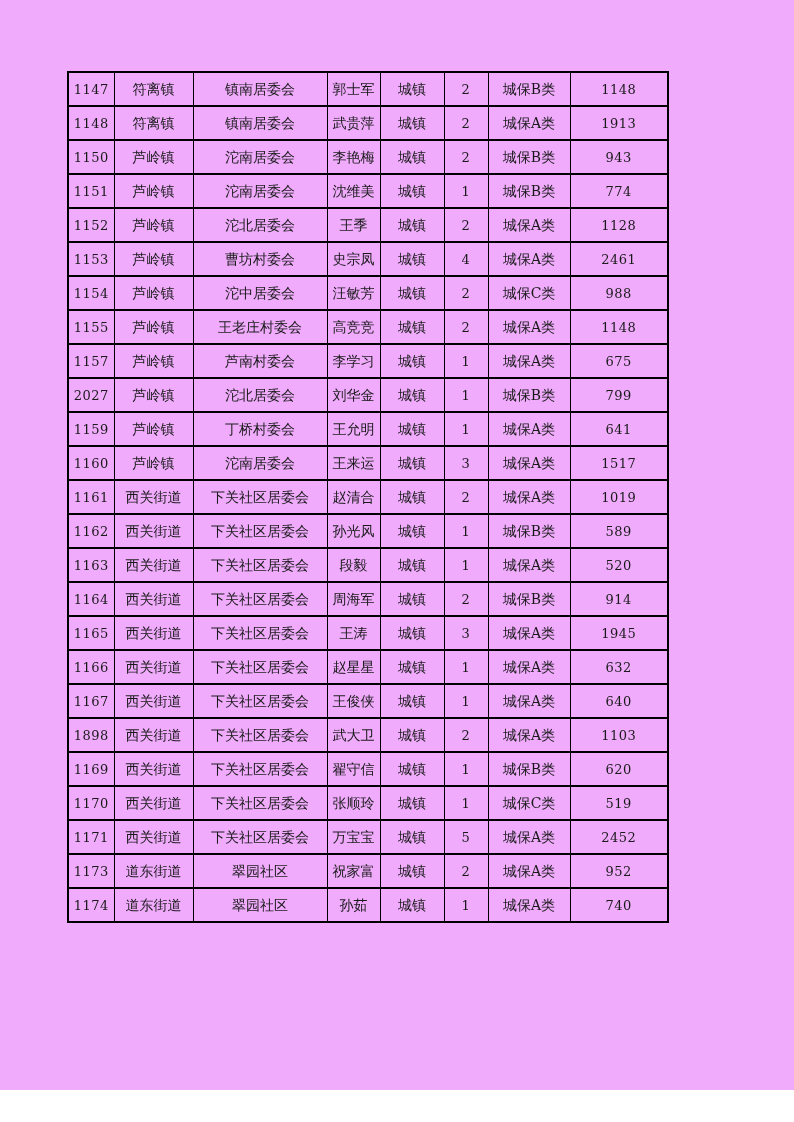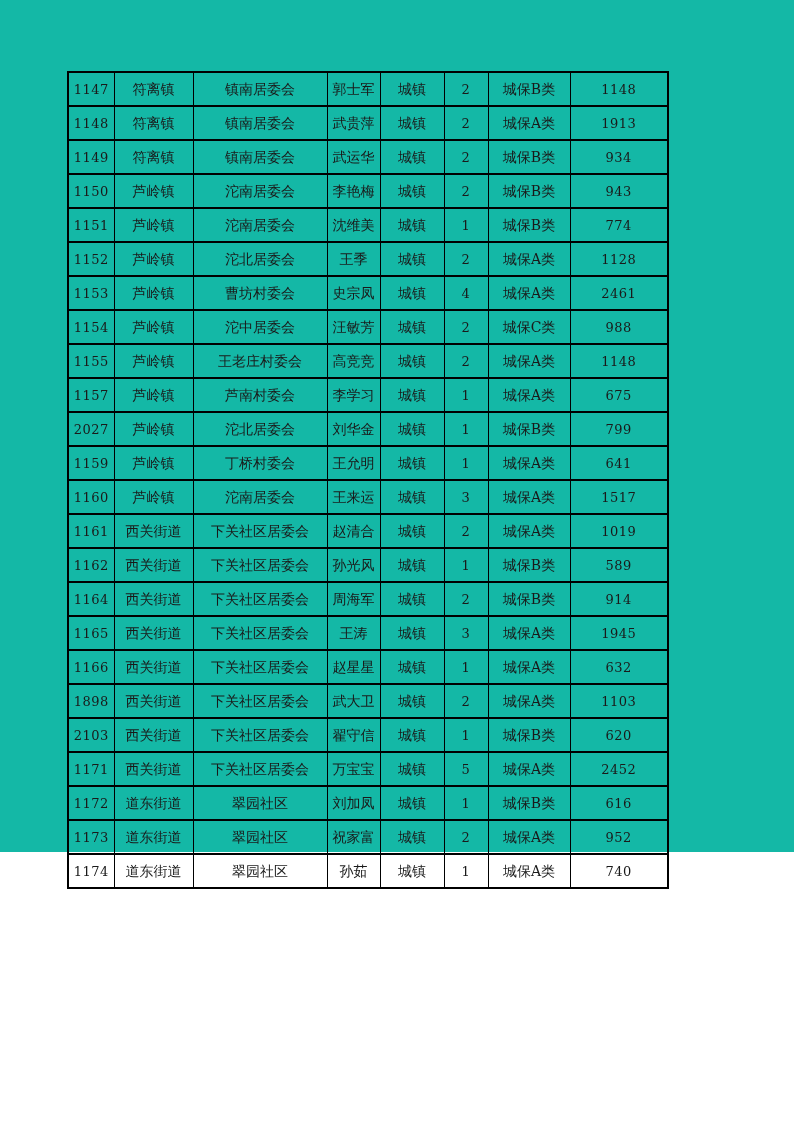--- a/index.html
+++ b/index.html
@@ -10,22 +10,22 @@
   body {
     width: 794px;
     height: 1122px;
     font-family: "DejaVu Serif", "Liberation Serif", serif;
     color: #1a1a1a;
     overflow: hidden;
   }
   .page {
     position: relative;
     width: 794px;
-    height: 852px;
-    background: #14b8a6;
+    height: 1090px;
+    background: #f0abfc;
   }
   table.data-table {
     position: absolute;
     left: 67px;
     top: 71px;
     width: 600px;
     border-collapse: collapse;
     table-layout: fixed;
     border: 2px solid #000000;
   }
@@ -86,30 +86,20 @@
           <td class="num">1148</td>
           <td>符离镇</td>
           <td>镇南居委会</td>
           <td>武贵萍</td>
           <td>城镇</td>
           <td class="num">2</td>
           <td>城保A类</td>
           <td class="num">1913</td>
         </tr>
         <tr>
-          <td class="num">1149</td>
-          <td>符离镇</td>
-          <td>镇南居委会</td>
-          <td>武运华</td>
-          <td>城镇</td>
-          <td class="num">2</td>
-          <td>城保B类</td>
-          <td class="num">934</td>
-        </tr>
-        <tr>
           <td class="num">1150</td>
           <td>芦岭镇</td>
           <td>沱南居委会</td>
           <td>李艳梅</td>
           <td>城镇</td>
           <td class="num">2</td>
           <td>城保B类</td>
           <td class="num">943</td>
         </tr>
         <tr>
@@ -216,20 +206,30 @@
           <td class="num">1162</td>
           <td>西关街道</td>
           <td>下关社区居委会</td>
           <td>孙光风</td>
           <td>城镇</td>
           <td class="num">1</td>
           <td>城保B类</td>
           <td class="num">589</td>
         </tr>
         <tr>
+          <td class="num">1163</td>
+          <td>西关街道</td>
+          <td>下关社区居委会</td>
+          <td>段毅</td>
+          <td>城镇</td>
+          <td class="num">1</td>
+          <td>城保A类</td>
+          <td class="num">520</td>
+        </tr>
+        <tr>
           <td class="num">1164</td>
           <td>西关街道</td>
           <td>下关社区居委会</td>
           <td>周海军</td>
           <td>城镇</td>
           <td class="num">2</td>
           <td>城保B类</td>
           <td class="num">914</td>
         </tr>
         <tr>
@@ -246,58 +246,68 @@
           <td class="num">1166</td>
           <td>西关街道</td>
           <td>下关社区居委会</td>
           <td>赵星星</td>
           <td>城镇</td>
           <td class="num">1</td>
           <td>城保A类</td>
           <td class="num">632</td>
         </tr>
         <tr>
+          <td class="num">1167</td>
+          <td>西关街道</td>
+          <td>下关社区居委会</td>
+          <td>王俊侠</td>
+          <td>城镇</td>
+          <td class="num">1</td>
+          <td>城保A类</td>
+          <td class="num">640</td>
+        </tr>
+        <tr>
           <td class="num">1898</td>
           <td>西关街道</td>
           <td>下关社区居委会</td>
           <td>武大卫</td>
           <td>城镇</td>
           <td class="num">2</td>
           <td>城保A类</td>
           <td class="num">1103</td>
         </tr>
         <tr>
-          <td class="num">2103</td>
+          <td class="num">1169</td>
           <td>西关街道</td>
           <td>下关社区居委会</td>
           <td>翟守信</td>
           <td>城镇</td>
           <td class="num">1</td>
           <td>城保B类</td>
           <td class="num">620</td>
         </tr>
         <tr>
+          <td class="num">1170</td>
+          <td>西关街道</td>
+          <td>下关社区居委会</td>
+          <td>张顺玲</td>
+          <td>城镇</td>
+          <td class="num">1</td>
+          <td>城保C类</td>
+          <td class="num">519</td>
+        </tr>
+        <tr>
           <td class="num">1171</td>
           <td>西关街道</td>
           <td>下关社区居委会</td>
           <td>万宝宝</td>
           <td>城镇</td>
           <td class="num">5</td>
           <td>城保A类</td>
           <td class="num">2452</td>
-        </tr>
-        <tr>
-          <td class="num">1172</td>
-          <td>道东街道</td>
-          <td>翠园社区</td>
-          <td>刘加凤</td>
-          <td>城镇</td>
-          <td class="num">1</td>
-          <td>城保B类</td>
-          <td class="num">616</td>
         </tr>
         <tr>
           <td class="num">1173</td>
           <td>道东街道</td>
           <td>翠园社区</td>
           <td>祝家富</td>
           <td>城镇</td>
           <td class="num">2</td>
           <td>城保A类</td>
           <td class="num">952</td>

